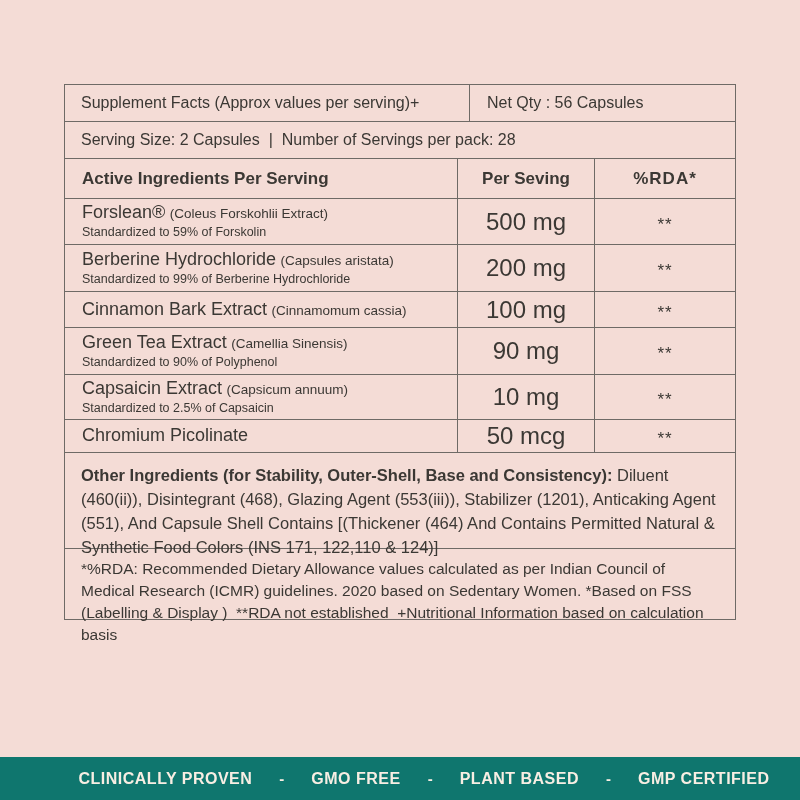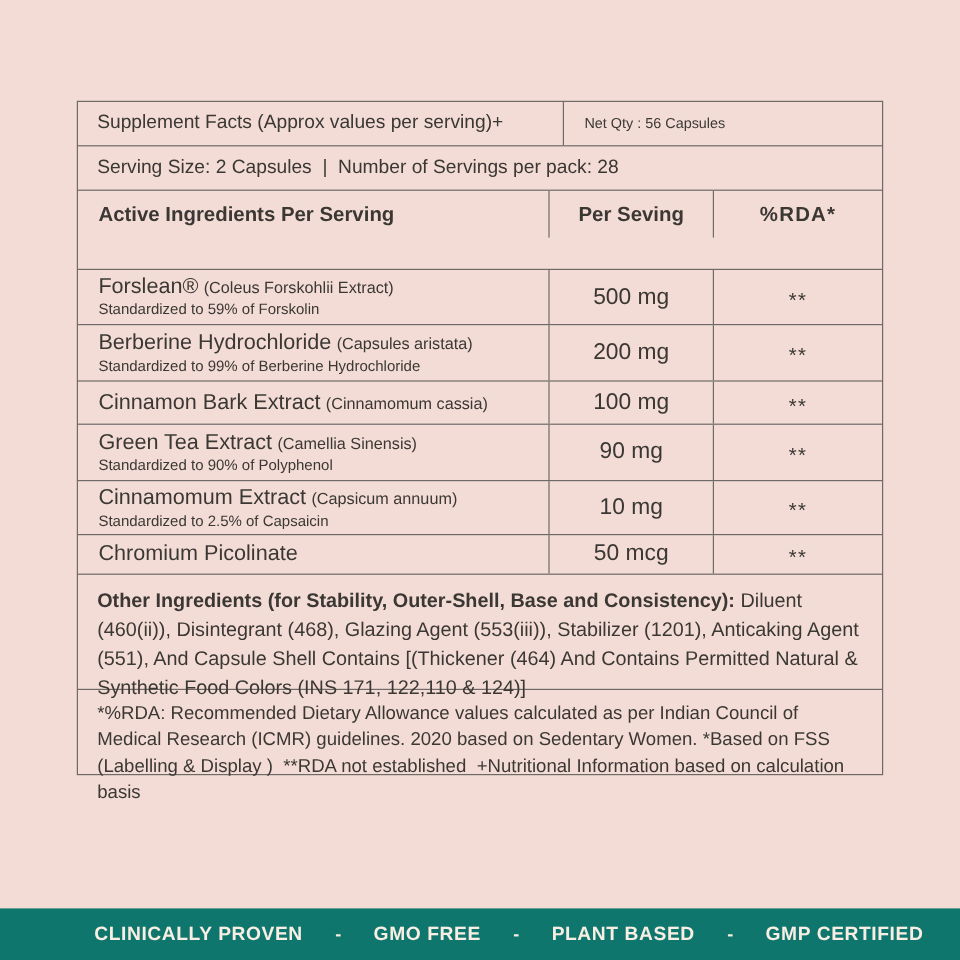--- a/index.html
+++ b/index.html
@@ -18,35 +18,35 @@
   .t-row{
     display:flex;box-sizing:border-box;border-top:1px solid #6e6a66;width:100%;
   }
   .label-table > .t-row:first-child{border-top:none;}
   .cell{box-sizing:border-box;display:flex;flex-direction:column;justify-content:center;}
   
   .r-title{height:36px;}
   .r-serving{height:37px;}
   .r-energy{height:95px;}
   .r-header{height:40px;}
-  #ing-rows{width:100%;margin-top:26px;}
+  #ing-rows{width:100%;}
   #ing-rows .ing-row{border-top:1px solid #6e6a66;}
   #ing-rows .ing-row:nth-child(1){height:46px;}
   #ing-rows .ing-row:nth-child(2){height:47px;}
   #ing-rows .ing-row:nth-child(3){height:36px;}
   #ing-rows .ing-row:nth-child(4){height:47px;}
   #ing-rows .ing-row:nth-child(5){height:45px;}
   #ing-rows .ing-row:nth-child(6){height:33px;}
   .r-other{height:96px;}
   .r-foot{height:71px;}
   
   .c-title{width:404px;padding-left:16px;font-size:16px;}
-  .c-qty{flex:1;border-left:1px solid #6e6a66;padding-left:17px;font-size:12px;}
+  .c-qty{flex:1;border-left:1px solid #6e6a66;padding-left:17px;font-size:16px;}
   .c-name{width:392px;padding-left:17px;padding-right:8px;}
-  .c-amt{width:137px;border-left:1px solid #6e6a66;align-items:center;text-align:center;font-size:19px;}
+  .c-amt{width:137px;border-left:1px solid #6e6a66;align-items:center;text-align:center;font-size:24px;}
   .c-rda{flex:1;border-left:1px solid #6e6a66;align-items:center;text-align:center;font-size:17px;letter-spacing:1px;}
   .c-rda .star{position:relative;top:3px;}
   .full{width:100%;padding-left:16px;padding-right:14px;}
   .r-serving .full{font-size:16px;white-space:pre-wrap;}
   .r-energy .full{justify-content:flex-start;padding-top:11px;font-size:16.5px;line-height:25px;white-space:pre-wrap;}
   .r-header .cell{font-weight:bold;font-size:17px;}
   .ing-name-cell{line-height:1.1;}
   .ing-name{font-size:18px;}
   .ing-latin{font-size:13.5px;}
   .ing-note{font-size:12.5px;margin-top:3px;}
@@ -135,21 +135,21 @@
     </div>
     <div class="cell c-amt">90 mg</div>
     <div class="cell c-rda">
           <span class="star">**</span>
         </div>
   </div>
 
   <div class="t-row ing-row">
     <div class="cell c-name ing-name-cell">
       <div class="name-line">
-        <span class="ing-name">Cinnamomum Extract</span>
+        <span class="ing-name">Capsaicin Extract</span>
         <span class="ing-latin">(Capsicum annuum)</span>
       </div>
       <div class="ing-note">Standardized to 2.5% of Capsaicin</div>
     </div>
     <div class="cell c-amt">10 mg</div>
     <div class="cell c-rda">
           <span class="star">**</span>
         </div>
   </div>
 

